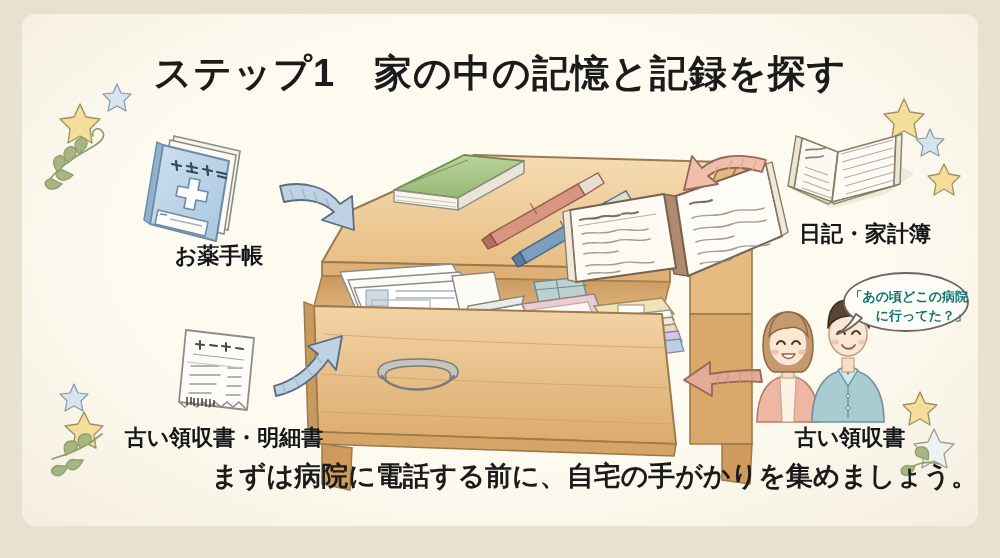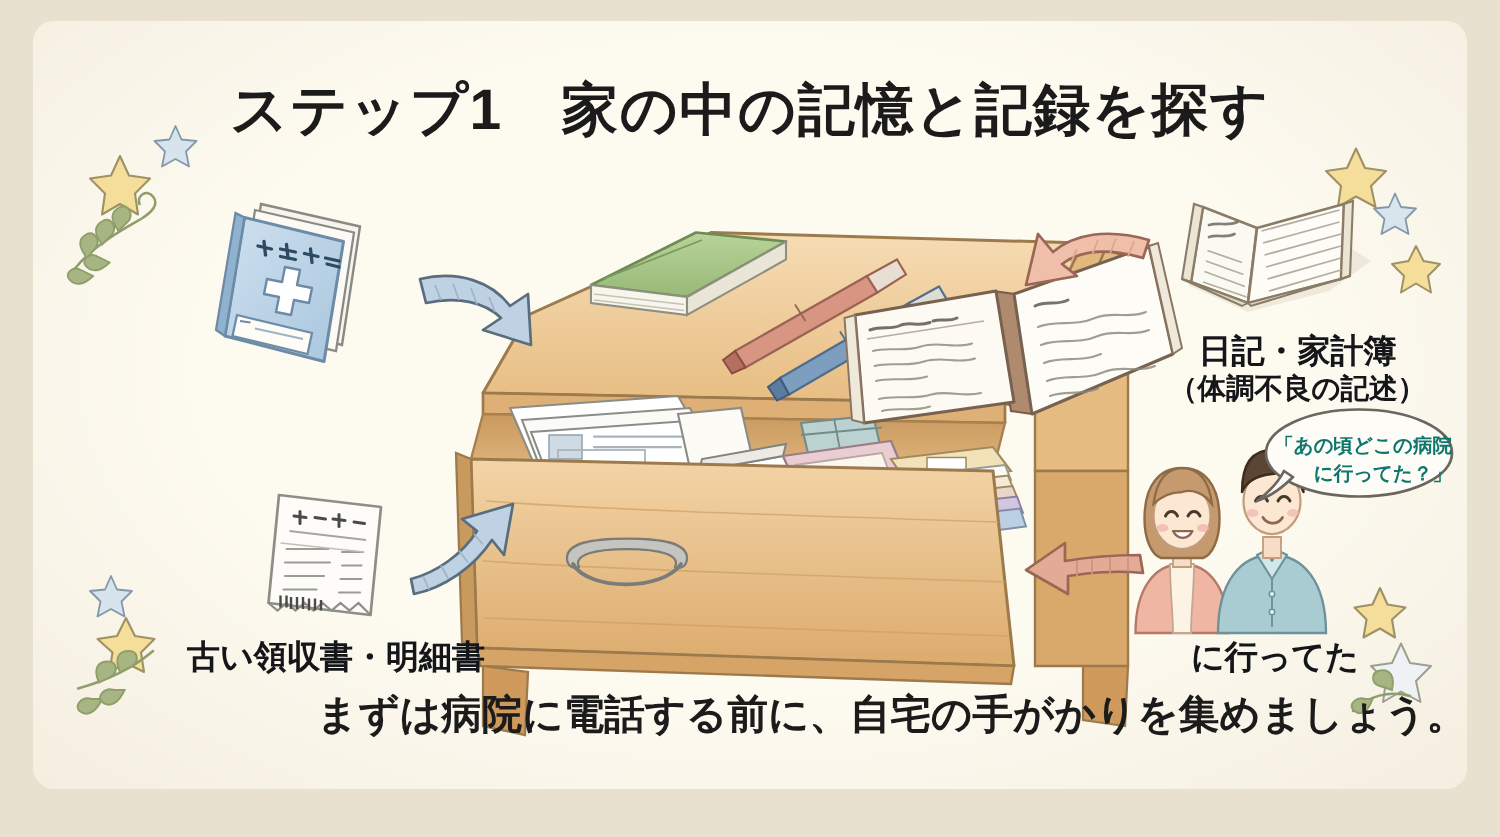--- a/index.html
+++ b/index.html
@@ -528,33 +528,33 @@
             <path d="M718 358 L718 368"></path>
           <path d="M706 359 L706 369"></path>
             <path d="M696 360 L696 370"></path>
         </g>
       </g>
     </svg>
 
     <div class="title">ステップ1　家の中の記憶と記録を探す</div>
 
     <div class="label" id="lbl-medicine">
+      <span class="main">お薬手帳</span>
     </div>
 
     <div class="label" id="lbl-diary">
       <span class="main">日記・家計簿</span>
-      <span class="sub">（体調不良の記述）</span>
     </div>
 
     <div class="label" id="lbl-receipt">
       <span class="main">古い領収書・明細書</span>
     </div>
 
     <div class="label" id="lbl-family">
-      <span class="main">に行ってた</span>
+      <span class="main">古い領収書</span>
     </div>
 
     <div style="position:absolute; left:822px; top:274px; width:124px; text-align:right;
                 font-size:13px; font-weight:700; color:#0f766e; line-height:1.45; z-index:45;">
       <span>「あの頃どこの病院</span><br>
       <span>に行ってた？」</span>
     </div>
 
     <div class="footer">まずは病院に電話する前に、自宅の手がかりを集めましょう。</div>
 

